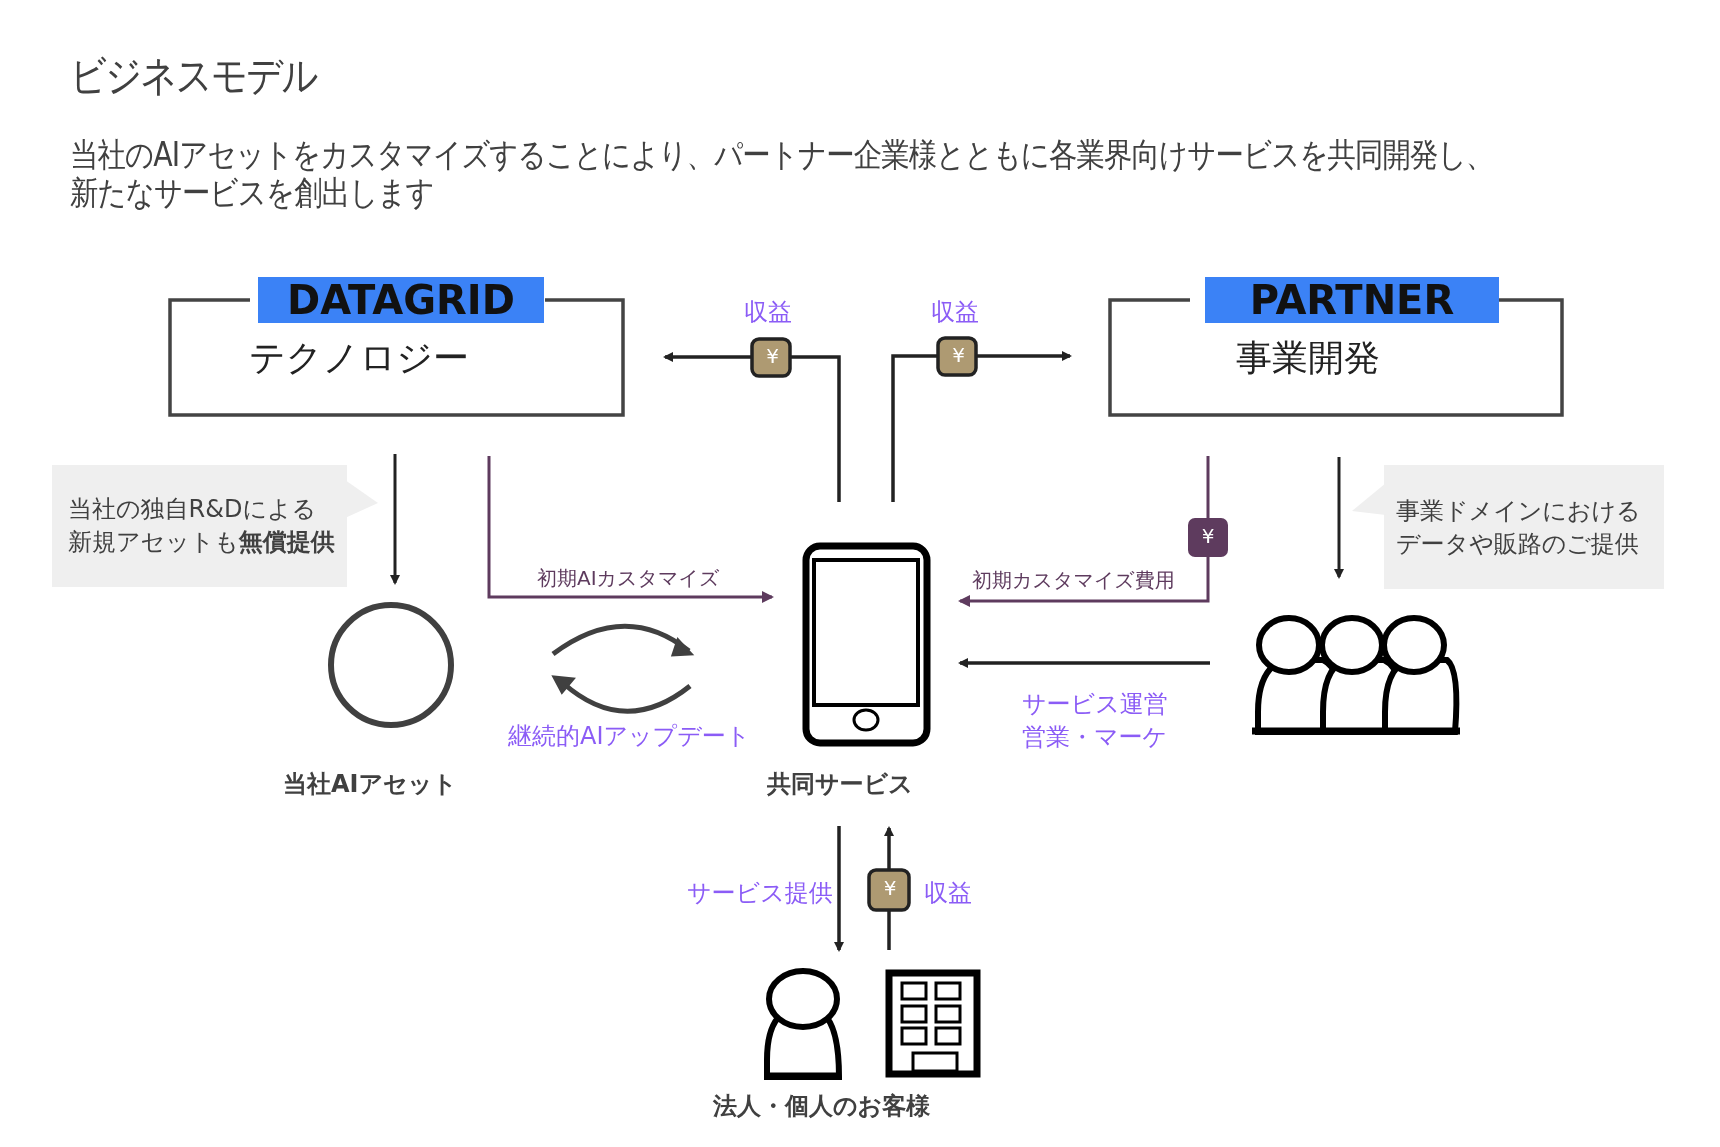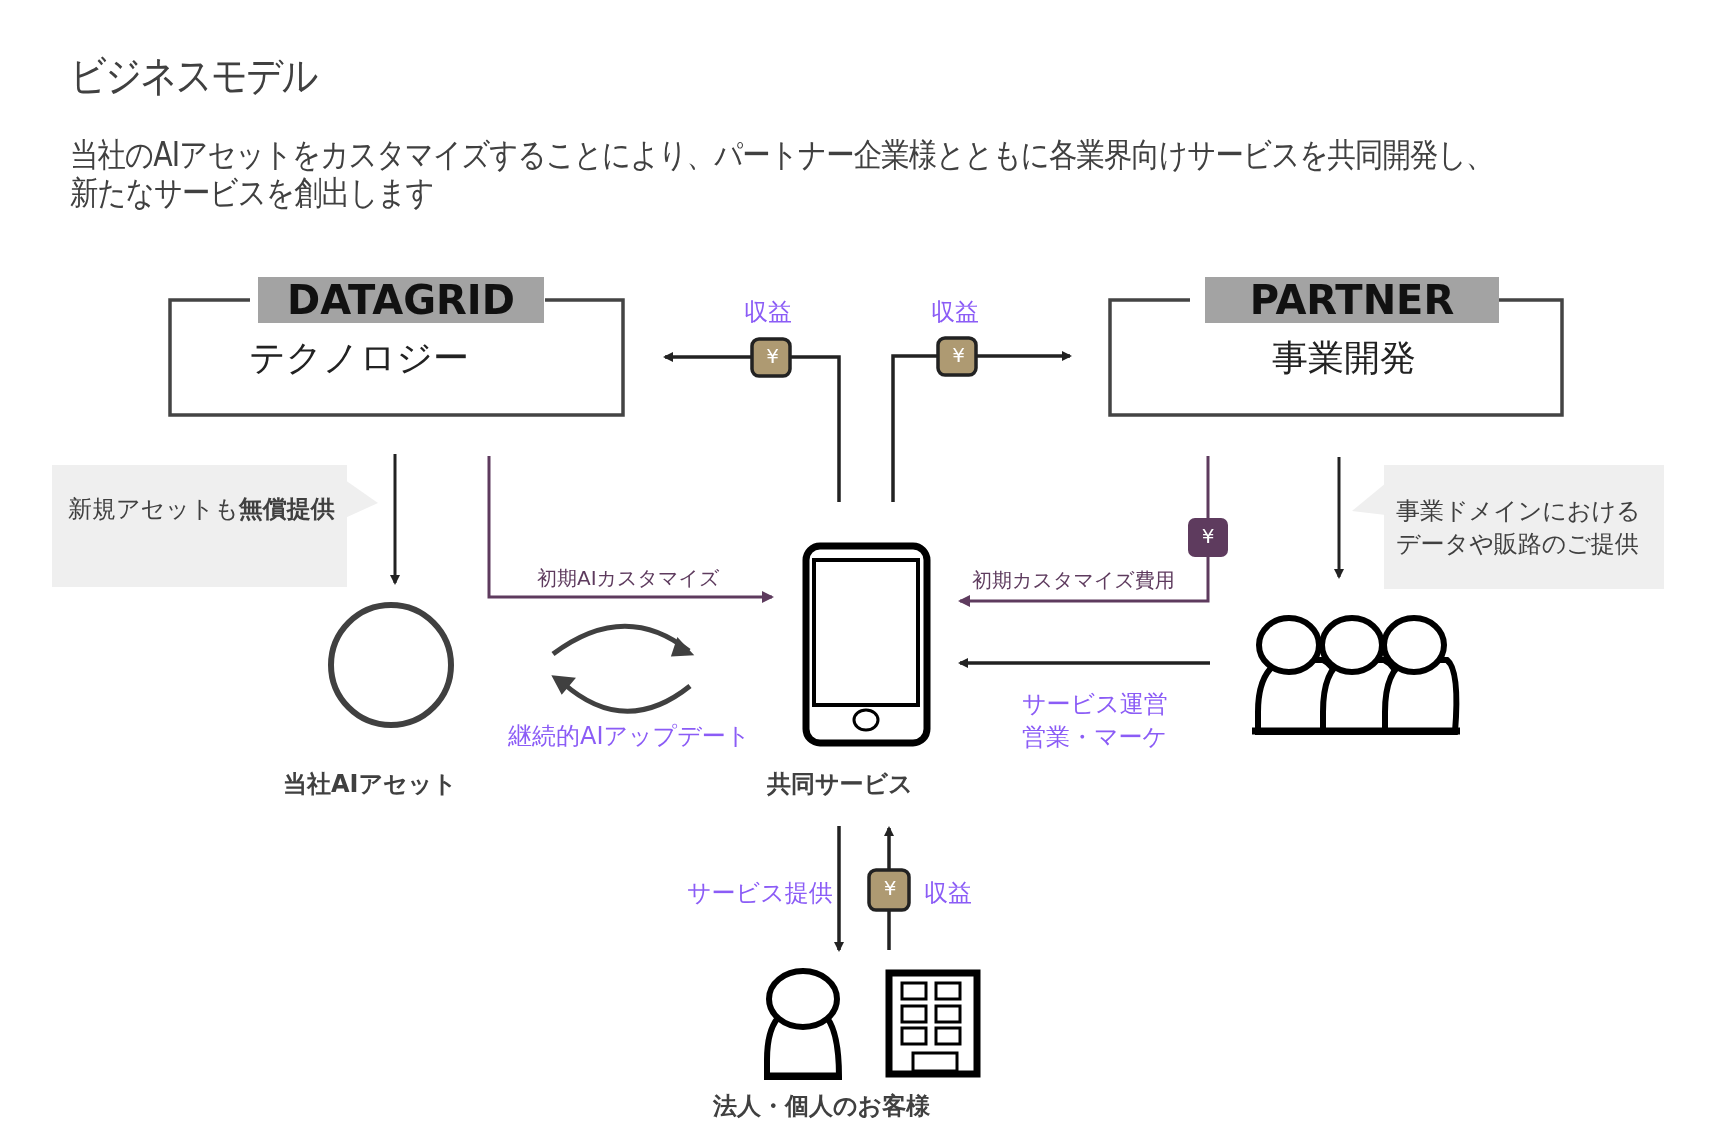--- a/index.html
+++ b/index.html
@@ -1,21 +1,21 @@
 <!DOCTYPE html>
 <html><head>
 <meta charset="utf-8">
 <style>
   html, body { margin: 0; padding: 0; background: #ffffff; }
   body { width: 1720px; height: 1147px; position: relative; overflow: hidden;
          font-family: "DejaVu Sans", "Liberation Sans", sans-serif; color: #404040; }
   .abs { position: absolute; }
   .title { left: 70px; top: 48px; font-size: 42px; color: #404040; letter-spacing: -2px; transform: scaleX(0.86); transform-origin: left top; white-space: nowrap; }
   .subtitle { left: 70px; top: 136px; font-size: 33px; line-height: 38px; color: #404040; transform: scaleX(0.86); transform-origin: left top; white-space: nowrap; letter-spacing: -1px; }
-  .box-head { font-weight: bold; font-size: 40px; color: #111; background: #a3a3a3; padding: 0 18px; text-align: center; }
+  .box-head { font-weight: bold; font-size: 40px; color: #111; background: #3b82f6; padding: 0 18px; text-align: center; }
   .box-sub { font-size: 36px; color: #222; text-align: center; }
   .label { font-size: 22px; color: #8b5cf6; white-space: nowrap; }
   .label-purple { font-size: 20px; color: #5e3b5e; white-space: nowrap; }
   .big-label { font-size: 24px; font-weight: bold; color: #404040; white-space: nowrap; }
   .callout-text { font-size: 24px; line-height: 33px; color: #404040; white-space: nowrap; }
   svg { position: absolute; left: 0; top: 0; }
 </style>
 </head>
 <body>
 
@@ -124,32 +124,33 @@
     <rect x="936" y="1006" width="24" height="16" stroke-width="3"></rect>
     <rect x="902" y="1028" width="24" height="16" stroke-width="3"></rect>
     <rect x="936" y="1028" width="24" height="16" stroke-width="3"></rect>
     <rect x="913" y="1053" width="44" height="18" stroke-width="3"></rect>
   </g>
 </svg>
 
 <div class="abs box-head" style="left:258px; top:277px; width:250px;">DATAGRID</div>
 <div class="abs box-sub" style="left:170px; top:334px; width:378px;">テクノロジー</div>
 <div class="abs box-head" style="left:1205px; top:277px; width:258px;">PARTNER</div>
-<div class="abs box-sub" style="left:1110px; top:334px; width:396px;padding-left:36px;">事業開発</div>
+<div class="abs box-sub" style="left:1110px; top:334px; width:396px;">事業開発</div>
 
 <div class="abs label" style="left:744px; top:296px; font-size:24px;">収益</div>
 <div class="abs label" style="left:931px; top:296px; font-size:24px;">収益</div>
 <div class="abs label" style="left:924px; top:877px; font-size:24px;">収益</div>
 
 <div class="abs" style="left:752px; top:344px; width:41px; text-align:center; color:#fff; font-size:20px;">¥</div>
 <div class="abs" style="left:938px; top:343px; width:41px; text-align:center; color:#fff; font-size:20px;">¥</div>
 <div class="abs" style="left:1188px; top:524px; width:40px; text-align:center; color:#fff; font-size:20px;">¥</div>
 <div class="abs" style="left:869px; top:876px; width:42px; text-align:center; color:#fff; font-size:20px;">¥</div>
 
 <div class="abs callout-text" style="left:68px; top:493px;">
+  <div>当社の独自R&amp;Dによる</div>
   <div><span>新規アセットも</span><b>無償提供</b></div>
 </div>
 <div class="abs callout-text" style="left:1396px; top:495px;">
   <div>事業ドメインにおける</div>
   <div>データや販路のご提供</div>
 </div>
 
 <div class="abs label-purple" style="left:537px; top:565px;">初期AIカスタマイズ</div>
 <div class="abs label-purple" style="left:972px; top:567px;">初期カスタマイズ費用</div>
 <div class="abs label" style="left:508px; top:720px; font-size:24px;">継続的AIアップデート</div>

